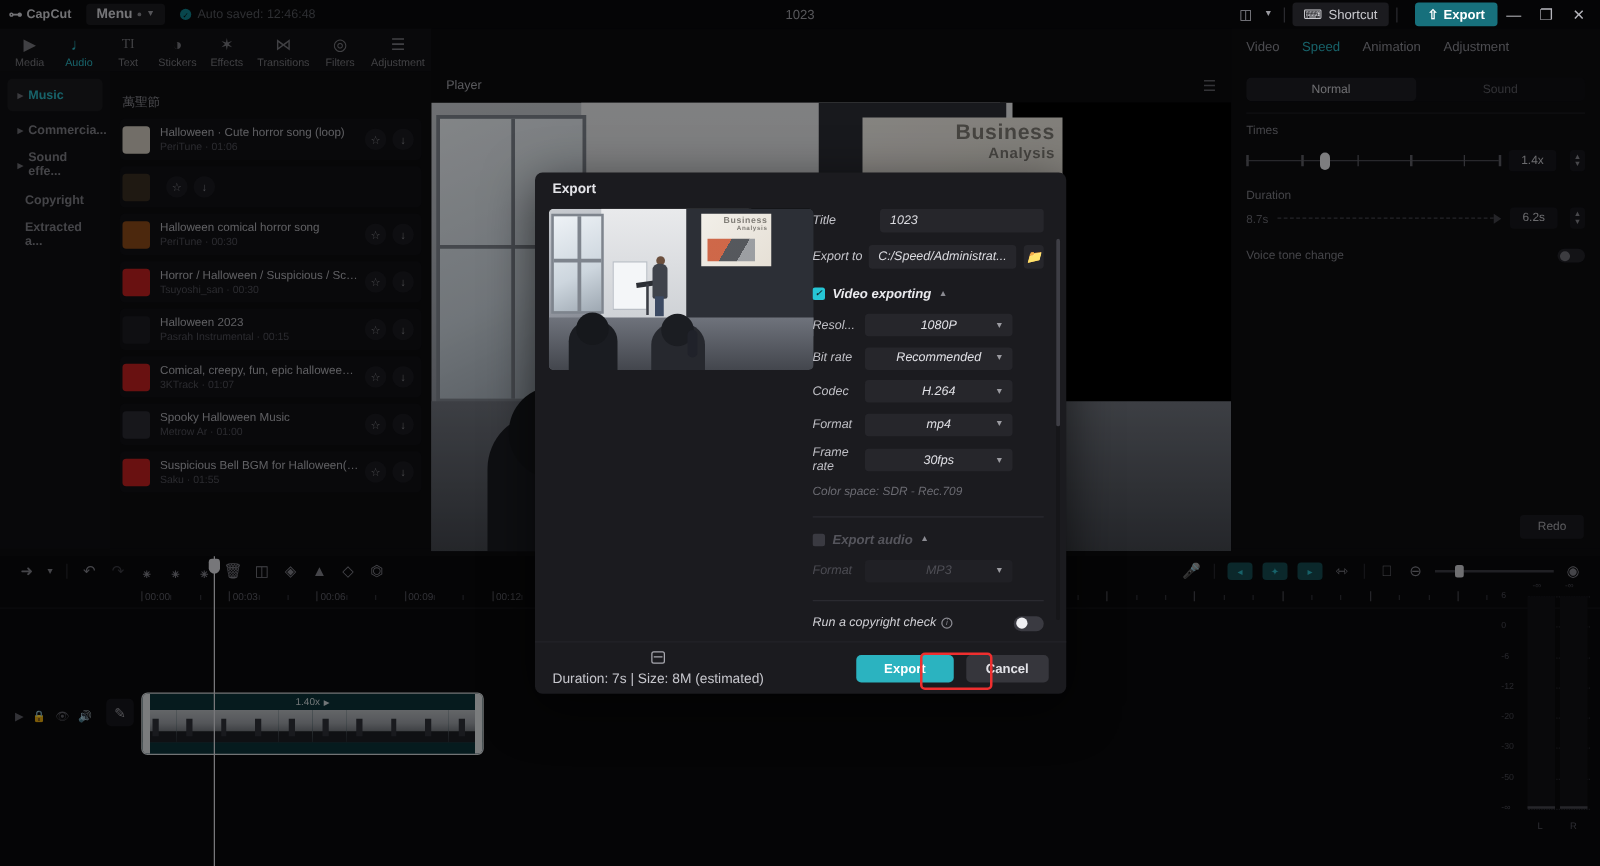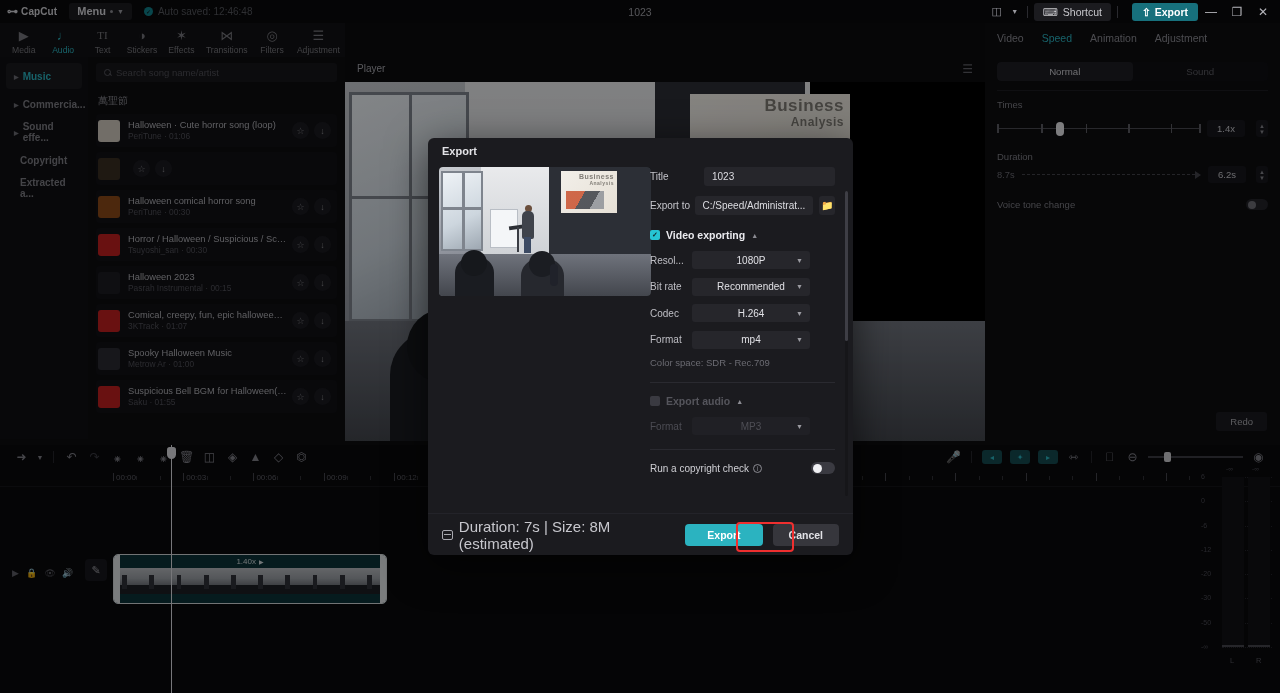--- a/index.html
+++ b/index.html
@@ -239,21 +239,21 @@
     background:#1b1b1f; border-radius:6px; box-shadow:0 10px 40px rgba(0,0,0,.6);
     display:flex; flex-direction:column;
   }
   .dlg-head { height:25px; display:flex; align-items:center; padding-left:14px;
     font-size:11px; color:#e3e3e7; font-weight:bold; }
   .dlg-body { flex:1; display:flex; padding: 4px 0 0 0; position:relative; }
   .dlg-left { width:222px; padding-left:11px; }
   .preview {
     width:212px; height:129px; border-radius:4px; overflow:hidden; position:relative; background:#000;
   }
-  .dlg-right { flex:1; padding-right:18px; position:relative; overflow:hidden; }
+  .dlg-right { flex:1; padding-right:18px; position:relative; overflow:hidden;font-style:italic; }
   .fld-row { display:flex; align-items:center; margin-bottom:10px; }
   .fld-lbl { width:54px; font-size:10px; color:#c5c5cb; }
   .fld-input {
     flex:1; height:19px; background:#26262b; border-radius:3px; display:flex; align-items:center;
     padding:0 8px; font-size:10px; color:#dcdce1;
   }
   .folder-btn { width:19px;height:19px;background:#26262b;border-radius:3px;margin-left:6px;
     display:flex;align-items:center;justify-content:center;color:#c7c7cd;font-size:10px; }
   .grp-head { display:flex; align-items:center; gap:6px; margin:14px 0 10px 0; }
   .chk { width:10px;height:10px;border-radius:2px;background:#26c5d4;display:flex;
@@ -275,21 +275,21 @@
   .dlg-hr { height:1px; background:#2a2a30; margin:14px 0 12px 0; }
   .copy-row { display:flex; align-items:center; }
   .copy-lbl { font-size:10px; color:#cfcfd4; display:flex; align-items:center; gap:4px;}
   .copy-info { width:9px;height:9px;border:1px solid #8b8b92;border-radius:50%;
     font-size:6.5px;display:flex;align-items:center;justify-content:center;color:#8b8b92; }
   .copy-toggle { margin-left:auto; width:24px;height:12px;border-radius:6px;background:#3a3a41;position:relative; }
   .copy-toggle .knob{position:absolute;left:1.5px;top:1.5px;width:9px;height:9px;border-radius:50%;background:#f0f0f3;}
   .dlg-scroll { position:absolute; right:5px; top:24px; width:3px; height:305px; background:#161619; border-radius:2px;}
   .dlg-scroll .thumb{position:absolute;top:0;width:3px;height:150px;background:#3e3e45;border-radius:2px;}
   .dlg-foot { height:42px; border-top:1px solid #232329; display:flex; align-items:center; padding:0 14px; }
-  .foot-info { display:flex; align-items:center; gap:6px; font-size:15px; color:#c7c7cd; }
+  .foot-info { display:flex; align-items:center; gap:6px; font-size:11px; color:#c7c7cd;flex-direction:column; }
   .foot-icon { width:11px;height:10px;border:1px solid #a8a8af;border-radius:2px;position:relative; }
   .foot-icon:after{content:"";position:absolute;left:1px;top:3.5px;width:7px;height:1px;background:#a8a8af;}
   .foot-btns { margin-left:auto; display:flex; align-items:center; gap:10px; }
   .btn-export {
     background:#2bb3c0; color:#ffffff; font-size:10.5px; font-weight:bold;
     padding:5px 22px; border-radius:4px;
   }
   .btn-cancel {
     background:#36363c; color:#e2e2e7; font-size:10.5px; font-weight:bold;
     padding:5px 16px; border-radius:4px;
@@ -390,24 +390,20 @@
     </div>
     <div class="nav-item plain">
       <span>Copyright</span>
     </div>
     <div class="nav-item plain">
       <span>Extracted a...</span>
     </div>
   </div>
 
   <div class="musicpanel">
-    <div class="searchbox">
-      <span class="search-ring"></span>
-      <span>Search song name/artist</span>
-    </div>
     <div class="section-label">萬聖節</div>
     <div id="song-list">
         <div class="song-row">
           <span class="song-thumb" style="background:#cfc9bd"></span>
           <span class="song-meta">
             <span class="song-title" style="display: block;">Halloween · Cute horror song (loop)</span>
             <span class="song-sub" style="display: block;">PeriTune · 01:06</span>
           </span>
           <span class="song-act">☆</span>
           <span class="song-act">↓</span>
@@ -807,20 +803,27 @@
                 <span class="sel-caret">▼</span>
               </span>
             </div>
             <div class="sel-row">
               <span class="sel-lbl">Format</span>
               <span class="select">
                 <span>mp4</span>
                 <span class="sel-caret">▼</span>
               </span>
             </div>
+            <div class="sel-row">
+              <span class="sel-lbl">Frame rate</span>
+              <span class="select">
+                <span>30fps</span>
+                <span class="sel-caret">▼</span>
+              </span>
+            </div>
           </div>
 
         <div class="colorspace">Color space: SDR - Rec.709</div>
 
         <div class="dlg-hr"></div>
 
         <div class="grp-head" style="margin-top:0">
           <span class="chk off"></span>
           <span class="grp-title dim">Export audio</span>
           <span class="grp-caret">▲</span>

